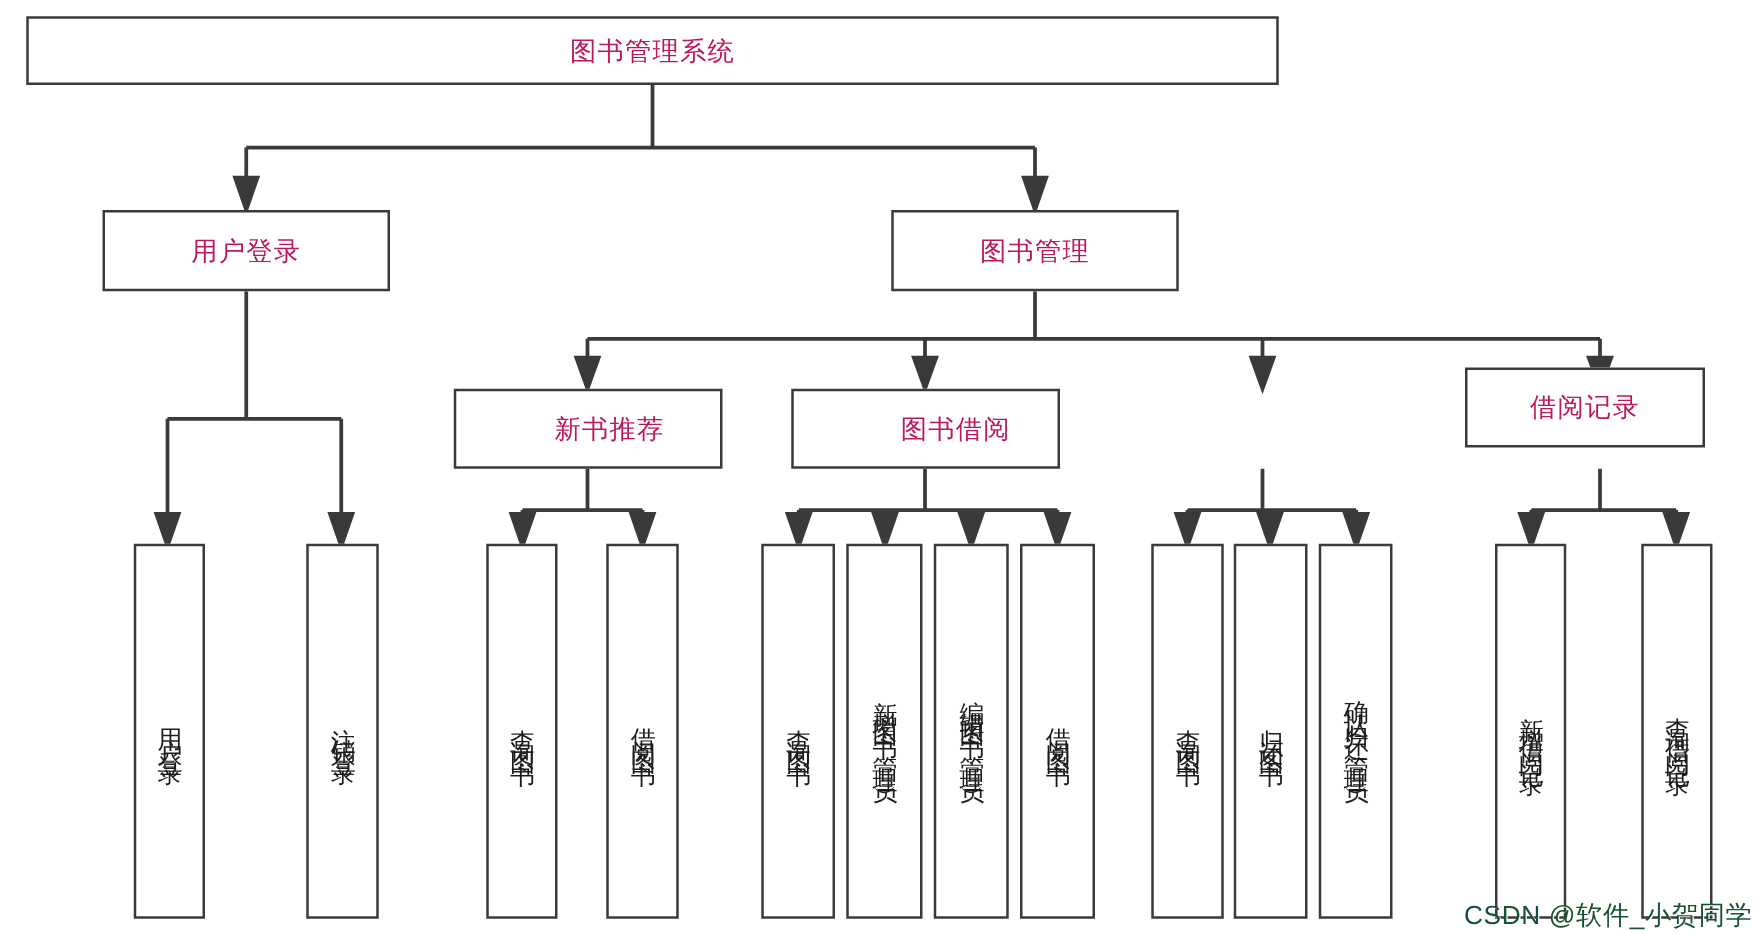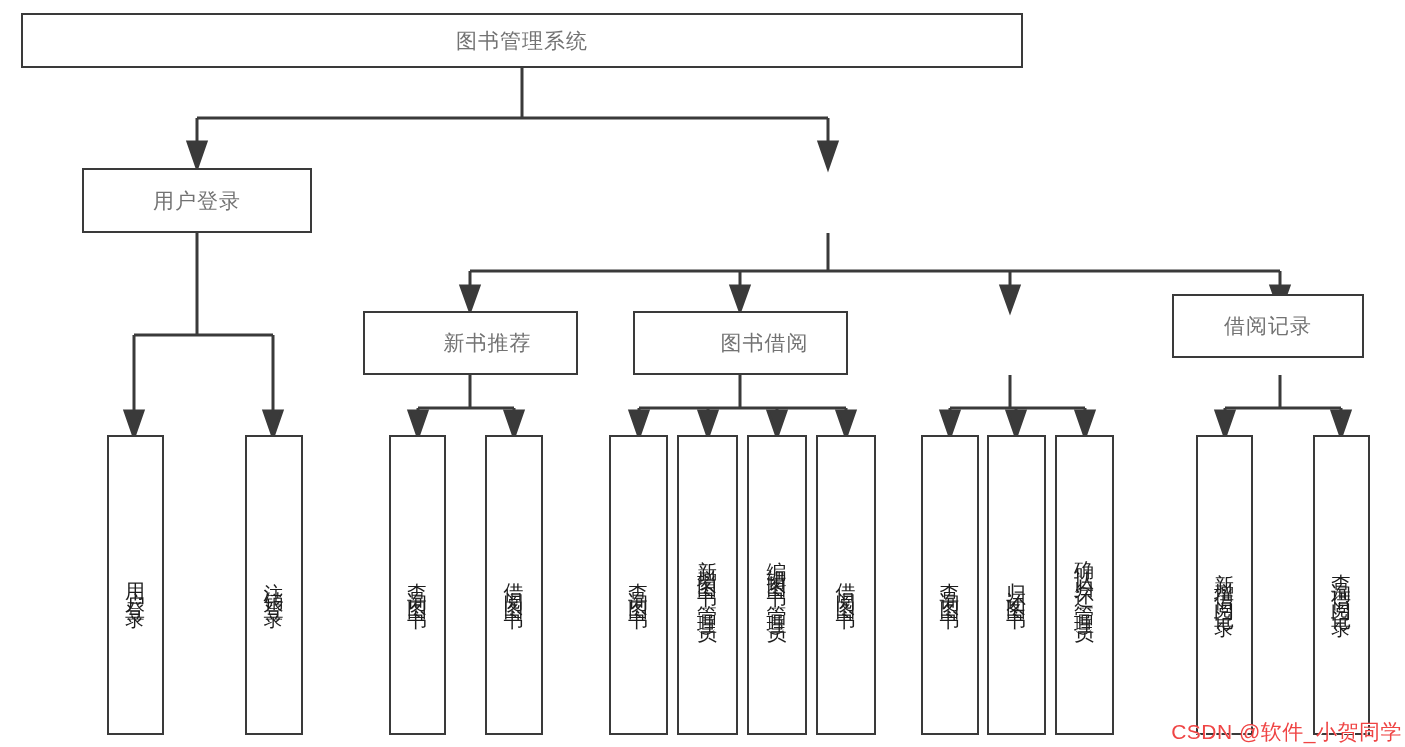--- a/index.html
+++ b/index.html
@@ -24,21 +24,21 @@
     pointer-events: none;
   }
   .node {
     position: absolute;
     box-sizing: border-box;
     background: #ffffff;
     border: 2.5px solid #3a3a3a;
     display: flex;
     align-items: center;
     justify-content: center;
-    color: #737373;
+    color: #be185d;
     font-size: 21px;
     letter-spacing: 1px;
     z-index: 2;
   }
   .leaf {
     position: absolute;
     box-sizing: border-box;
     background: #ffffff;
     border: 2.5px solid #3a3a3a;
     display: flex;
@@ -54,21 +54,21 @@
     writing-mode: vertical-lr;
     text-orientation: mixed;
     letter-spacing: 9px;
     line-height: 1;
     white-space: nowrap;
   }
   .watermark {
     position: absolute;
     right: 3px;
     bottom: 1px;
-    color: #ef4444;
+    color: #14532d;
     font-size: 21px;
     letter-spacing: 0.5px;
     z-index: 3;
     text-shadow: 1px 1px 0 #ffffff;
   }
 </style>
 </head>
 <body>
 
 <div class="canvas">
@@ -123,20 +123,23 @@
     </g>
   </svg>
 
   <div class="node" style="left:21px; top:13px; width:1002px; height:55px;">
     <span>图书管理系统</span>
   </div>
 
   <div class="node" style="left:82px; top:168px; width:230px; height:65px;">
     <span>用户登录</span>
   </div>
+  <div class="node" style="left:713px; top:168px; width:230px; height:65px;">
+    <span>图书管理</span>
+  </div>
 
   <div class="node" style="left:363px; top:311px; width:215px; height:64px;padding-left:34px;">
     <span>新书推荐</span>
   </div>
   <div class="node" style="left:633px; top:311px; width:215px; height:64px;padding-left:48px;">
     <span>图书借阅</span>
   </div>
   <div class="node" style="left:1172px; top:294px; width:192px; height:64px;">
     <span>借阅记录</span>
   </div>

